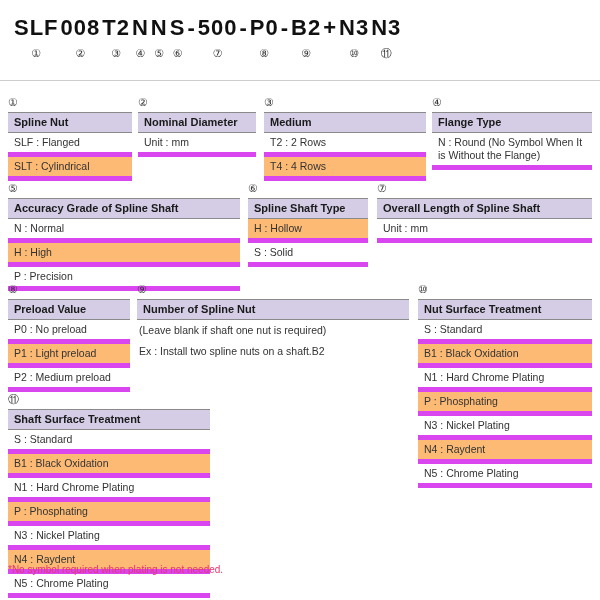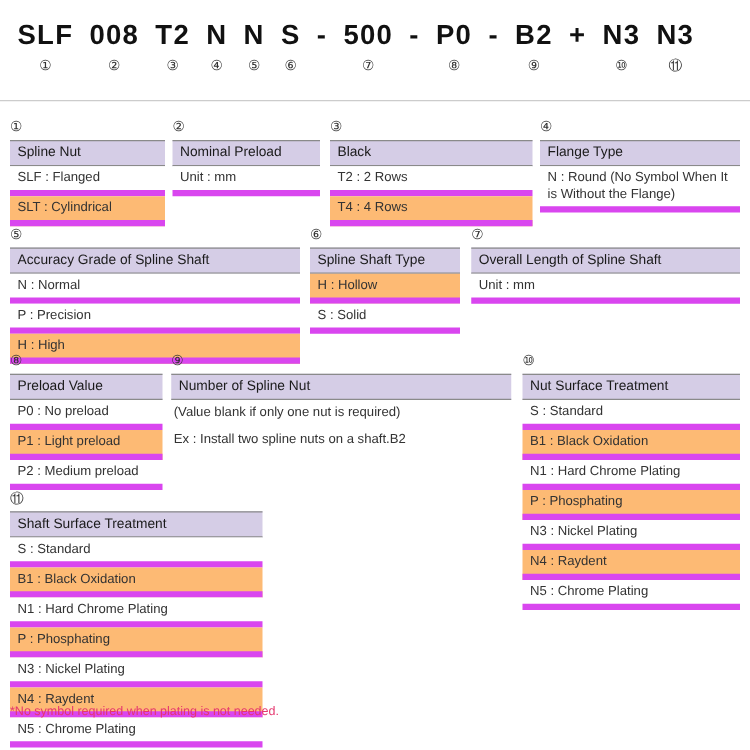--- a/index.html
+++ b/index.html
@@ -12,21 +12,21 @@
     background: #ffffff;
     overflow: hidden;
   }
 
   
   .code-line {
     position: absolute;
     top: 16px;
     left: 14px;
     display: flex;
-    gap: 13px;
+    gap: 2px;
     align-items: flex-end;
   }
   .token { display: flex; flex-direction: column; align-items: center; gap: 7px; }
   .token-label {
     font-size: 22px;
     font-weight: bold;
     color: #111111;
     letter-spacing: 1px;
     line-height: 1.1;
     white-space: nowrap;
@@ -39,21 +39,21 @@
     width: 600px; height: 0;
     border-top: 1px solid #cccccc;
   }
 
   
   .section { position: absolute; }
   .sec-num { font-size: 11px; color: #333333; margin-bottom: 3px; line-height: 13px; }
   .sec-head {
     background: #d5cde6;
     font-size: 11px;
-    font-weight: normal;
+    font-weight: bold;
     color: #1a1a1a;
     padding: 3px 6px;
     border-top: 1px solid #8a8a8a;
     border-bottom: 1px solid #8a8a8a;
     line-height: 13px;
   }
   .sec-row {
     font-size: 10.5px;
     color: #333333;
     padding: 3px 6px;
@@ -154,40 +154,40 @@
   <div class="divider"></div>
   <div>
       <div class="section sec-1">
         <div class="sec-num">①</div>
         <div class="sec-head">Spline Nut</div>
         <div class="sec-row">SLF : Flanged</div>
         <div class="sec-row alt">SLT : Cylindrical</div>
       </div>
       <div class="section sec-2">
         <div class="sec-num">②</div>
-        <div class="sec-head">Nominal Preload</div>
+        <div class="sec-head">Nominal Diameter</div>
         <div class="sec-row">Unit : mm</div>
       </div>
       <div class="section sec-3">
         <div class="sec-num">③</div>
-        <div class="sec-head">Black</div>
+        <div class="sec-head">Medium</div>
         <div class="sec-row">T2 : 2 Rows</div>
         <div class="sec-row alt">T4 : 4 Rows</div>
       </div>
       <div class="section sec-4">
         <div class="sec-num">④</div>
         <div class="sec-head">Flange Type</div>
         <div class="sec-row">N : Round (No Symbol When It is Without the Flange)</div>
       </div>
       <div class="section sec-5">
         <div class="sec-num">⑤</div>
         <div class="sec-head">Accuracy Grade of Spline Shaft</div>
         <div class="sec-row">N : Normal</div>
+        <div class="sec-row alt">H : High</div>
         <div class="sec-row">P : Precision</div>
-        <div class="sec-row alt">H : High</div>
       </div>
       <div class="section sec-6">
         <div class="sec-num">⑥</div>
         <div class="sec-head">Spline Shaft Type</div>
         <div class="sec-row alt">H : Hollow</div>
         <div class="sec-row">S : Solid</div>
       </div>
       <div class="section sec-7">
         <div class="sec-num">⑦</div>
         <div class="sec-head">Overall Length of Spline Shaft</div>
@@ -196,21 +196,21 @@
       <div class="section sec-8">
         <div class="sec-num">⑧</div>
         <div class="sec-head">Preload Value</div>
         <div class="sec-row">P0 : No preload</div>
         <div class="sec-row alt">P1 : Light preload</div>
         <div class="sec-row">P2 : Medium preload</div>
       </div>
       <div class="section sec-9">
         <div class="sec-num">⑨</div>
         <div class="sec-head">Number of Spline Nut</div>
-        <div class="sec-row plain">(Value blank if only one nut is required)</div>
+        <div class="sec-row plain">(Leave blank if shaft one nut is required)</div>
         <div class="sec-row plain">Ex : Install two spline nuts on a shaft.B2</div>
       </div>
       <div class="section sec-10">
         <div class="sec-num">⑩</div>
         <div class="sec-head">Nut Surface Treatment</div>
         <div class="sec-row">S : Standard</div>
         <div class="sec-row alt">B1 : Black Oxidation</div>
         <div class="sec-row">N1 : Hard Chrome Plating</div>
         <div class="sec-row alt">P : Phosphating</div>
         <div class="sec-row">N3 : Nickel Plating</div>

